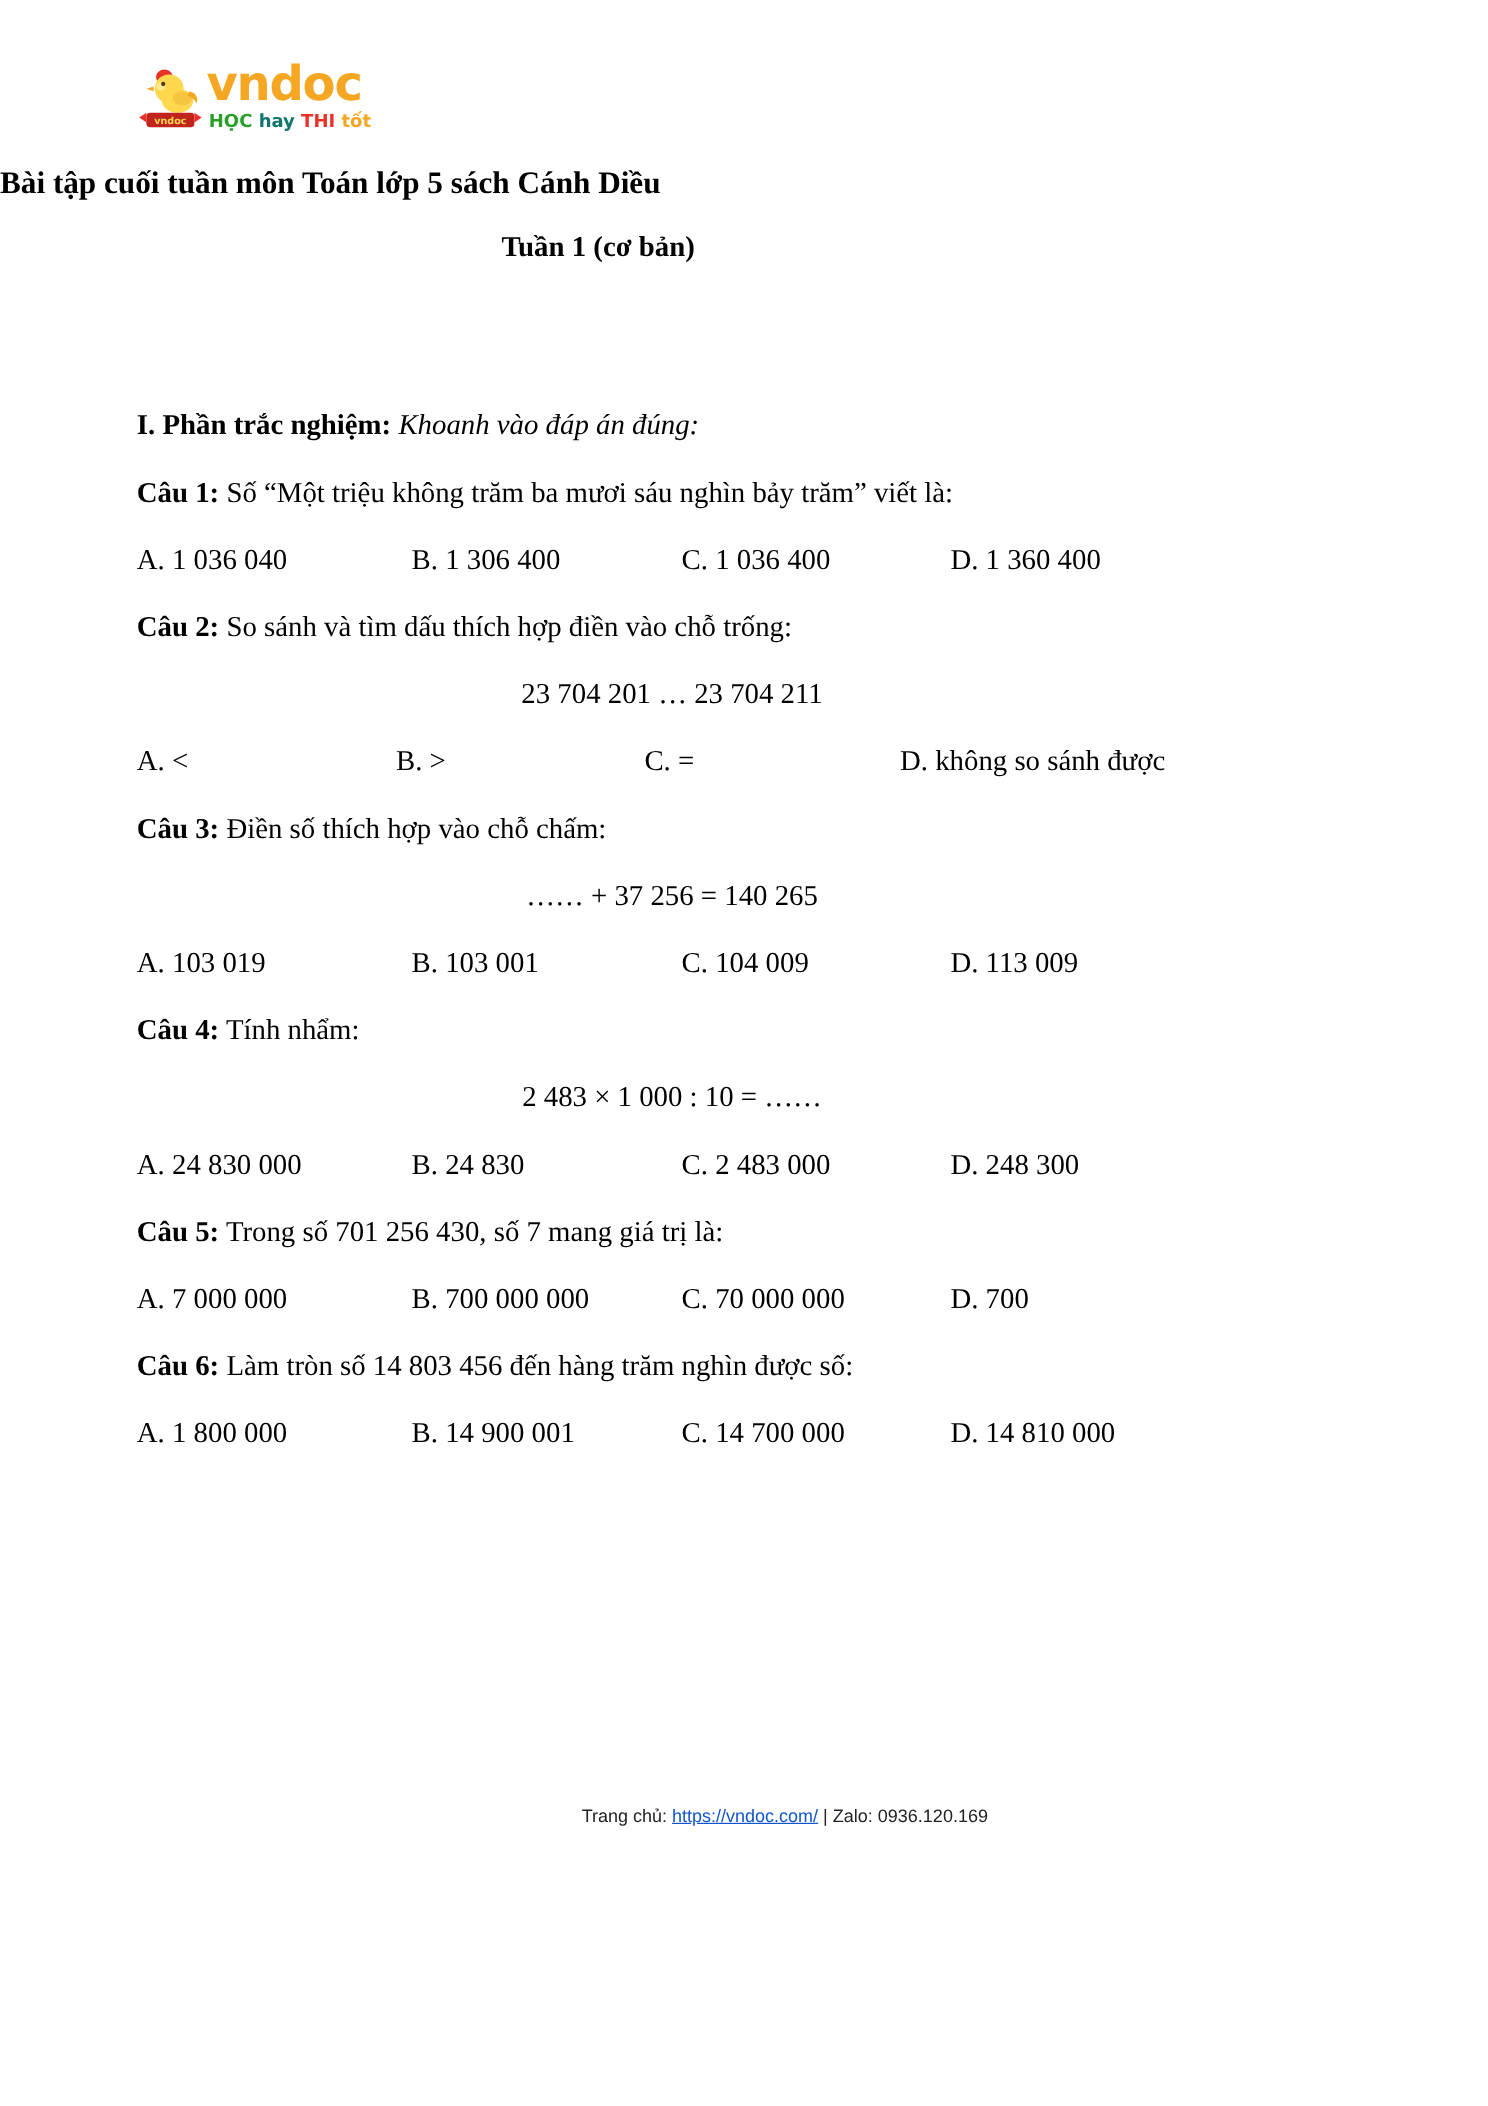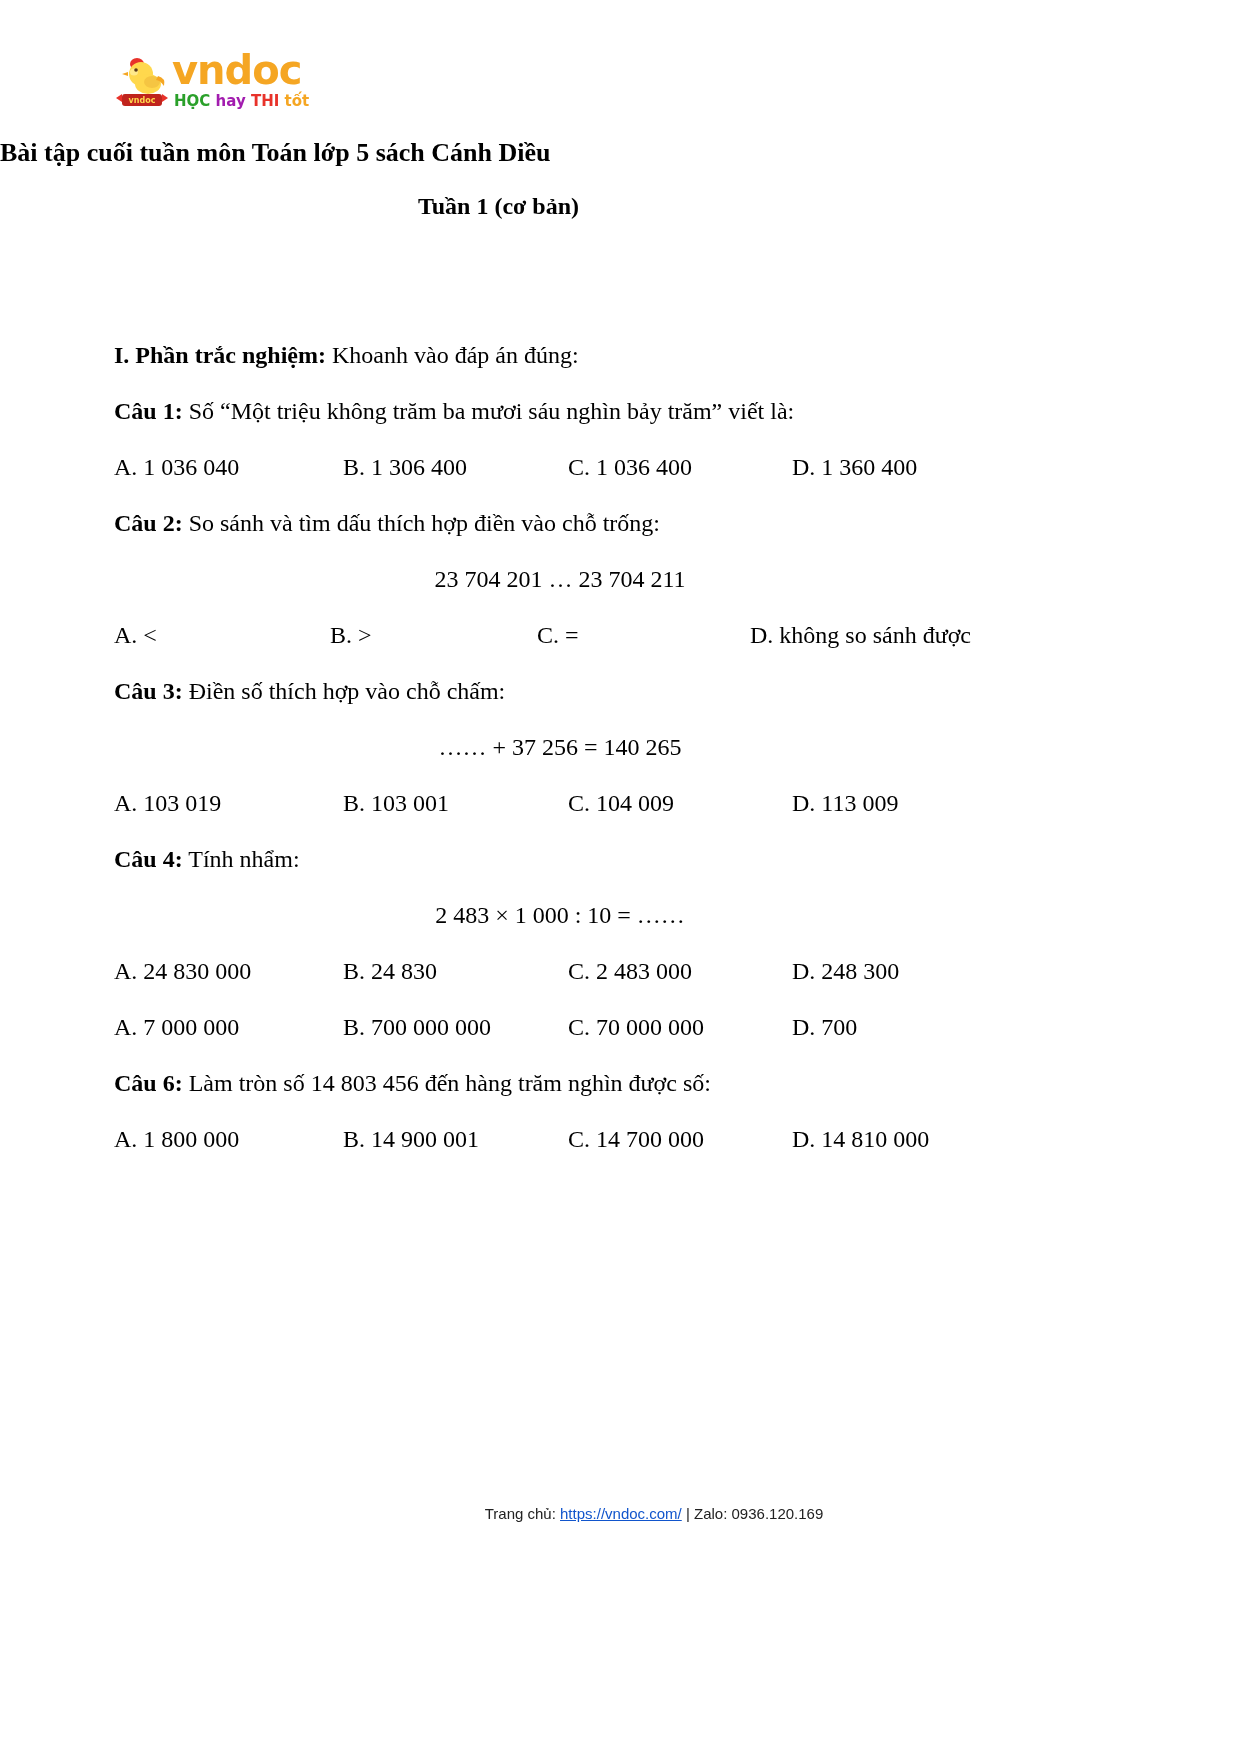--- a/index.html
+++ b/index.html
@@ -53,21 +53,21 @@
     position: absolute;
     left: 60px;
     top: 44px;
     font-family: "DejaVu Sans", sans-serif;
     font-weight: bold;
     font-size: 15px;
     line-height: 18px;
     white-space: nowrap;
   }
   .tag-hoc { color: #2aa02a; }
-  .tag-hay { color: #a21caf; }
+  .tag-hay { color: #0f766e; }
   .tag-thi { color: #e8322a; }
   .tag-tot { color: #f5a623; }
 
   
   .doc-title {
     position: absolute;
     left: 0;
     top: 136px;
     width: 1240px;
     text-align: left;
@@ -92,21 +92,21 @@
     left: 114px;
     top: 340px;
     width: 1012px;
   }
   .section-head {
     font-size: 24px;
     line-height: 30px;
     margin-bottom: 26px;
   }
   .section-head .bold { font-weight: bold; }
-  .section-head .ital { }
+  .section-head .ital { font-style: italic; }
 
   .q-block { margin-bottom: 0px; }
   .q-stem {
     font-size: 24px;
     line-height: 30px;
     margin-bottom: 26px;
     white-space: nowrap;
   }
   .q-stem .q-label { font-weight: bold; }
   .q-expr {
@@ -243,20 +243,24 @@
       <div class="q-expr">2 483 × 1 000 : 10 = ……</div>
       <div class="q-options">
         <span class="opt opt-a">A. 24 830 000</span>
         <span class="opt opt-b">B. 24 830</span>
         <span class="opt opt-c">C. 2 483 000</span>
         <span class="opt opt-d">D. 248 300</span>
       </div>
     </div>
 
     <div class="q-block">
+      <div class="q-stem">
+        <span class="q-label">Câu 5:</span>
+        <span>Trong số 701 256 430, số 7 mang giá trị là:</span>
+      </div>
       <div class="q-options">
         <span class="opt opt-a">A. 7 000 000</span>
         <span class="opt opt-b">B. 700 000 000</span>
         <span class="opt opt-c">C. 70 000 000</span>
         <span class="opt opt-d">D. 700</span>
       </div>
     </div>
 
     <div class="q-block">
       <div class="q-stem">

